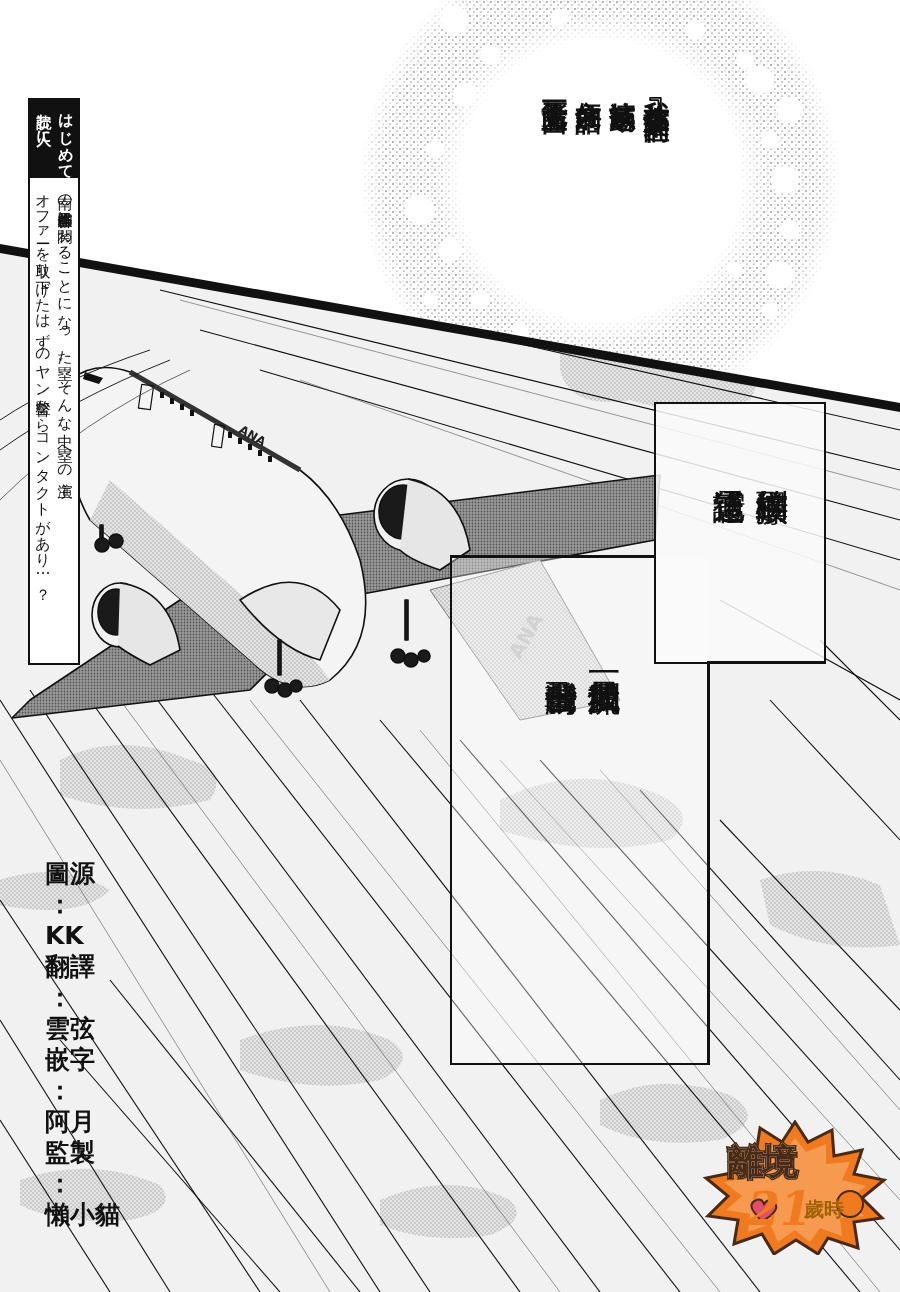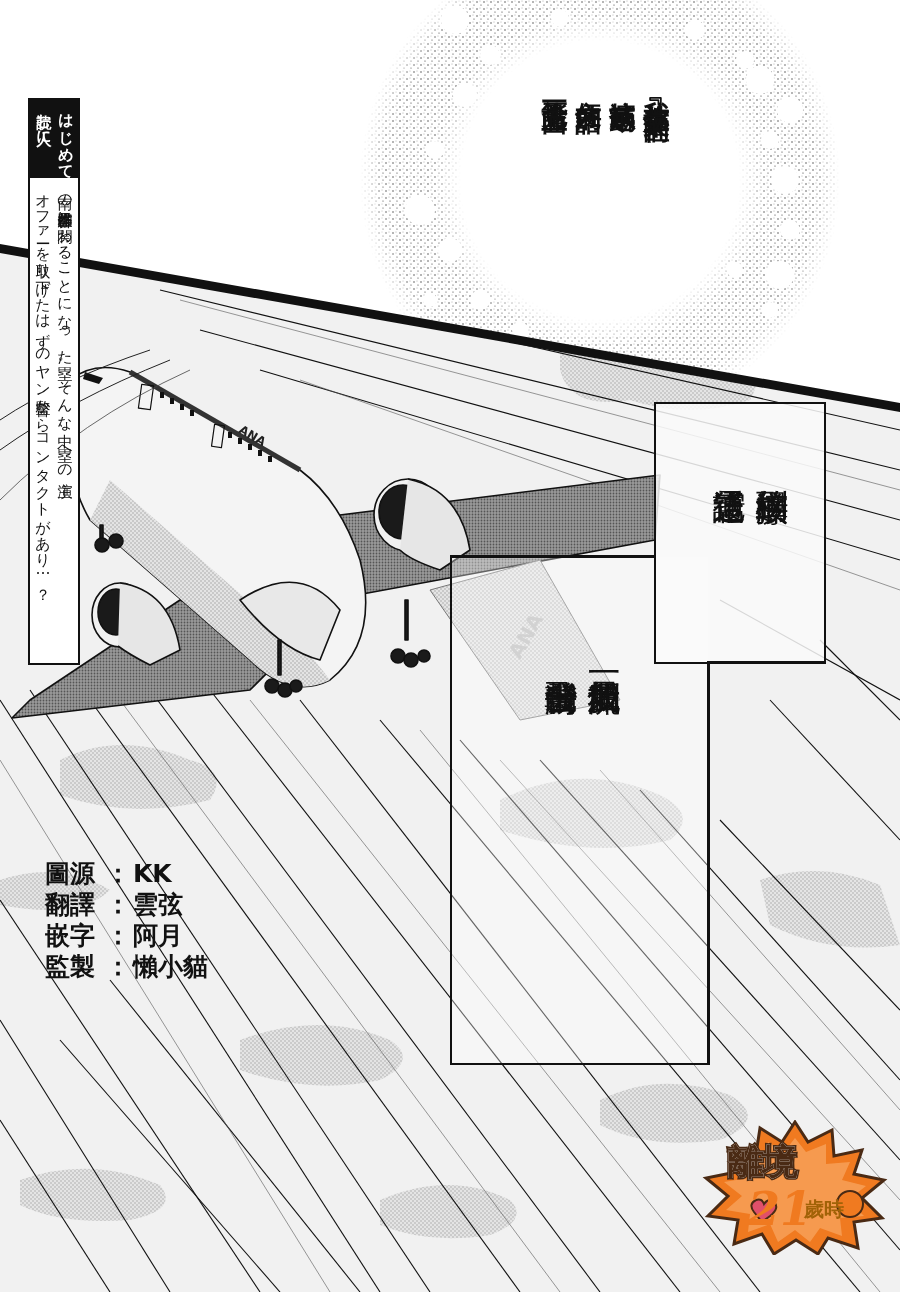--- a/index.html
+++ b/index.html
@@ -23,21 +23,21 @@
   #caption1 .vtext { position:absolute; right:30px; top:60px; font-size:33px; line-height:43px; height:200px; }
   #caption2 { left:450px; top:555px; width:260px; height:510px; border-top:none; border-right:none; background:transparent; }
   #caption2-fill { position:absolute; left:452px; top:557px; width:256px; height:506px; background:rgba(255,255,255,0.35); }
   #caption2-text { position:absolute; left:540px; top:655px; font-size:33px; line-height:43px; height:300px; }
   #caption2-top { position:absolute; left:450px; top:555px; width:206px; height:2.5px; background:#111; }
   #caption2-right { position:absolute; left:707px; top:662px; width:2.5px; height:403px; background:#111; }
   #caption1-bottom-ext { position:absolute; left:707px; top:661px; width:119px; height:2.5px; background:#111; }
 
   
   #credits { position:absolute; left:45px; top:858px; font-size:25px; line-height:31px; font-weight:bold; color:#111; }
-  .credit-row { display:flex; white-space:nowrap; }
+  .credit-row { display:flex; white-space:nowrap;flex-direction:column; }
   .credit-label { width:58px; }
   .credit-colon { width:30px; text-align:center; }
 
   
   #logo { position:absolute; left:700px; top:1120px; width:190px; height:135px; }
   #logo-text1 { position:absolute; left:28px; top:18px; font-size:36px; font-weight:bold; color:#fff; -webkit-text-stroke:3px #4a2a14; paint-order:stroke fill; letter-spacing:-2px; font-family:"DejaVu Serif", serif; }
   #logo-text1-fill { position:absolute; left:28px; top:18px; font-size:36px; font-weight:bold; color:#4a2a14; letter-spacing:-2px; font-family:"DejaVu Serif", serif; }
   #logo-num { position:absolute; left:48px; top:62px; font-size:46px; font-weight:bold; color:#f07a20; font-style:italic; font-family:"DejaVu Serif", serif; }
   #logo-text2 { position:absolute; left:104px; top:76px; font-size:20px; font-weight:bold; color:#a16207; font-family:"DejaVu Serif", serif; }
 </style>

